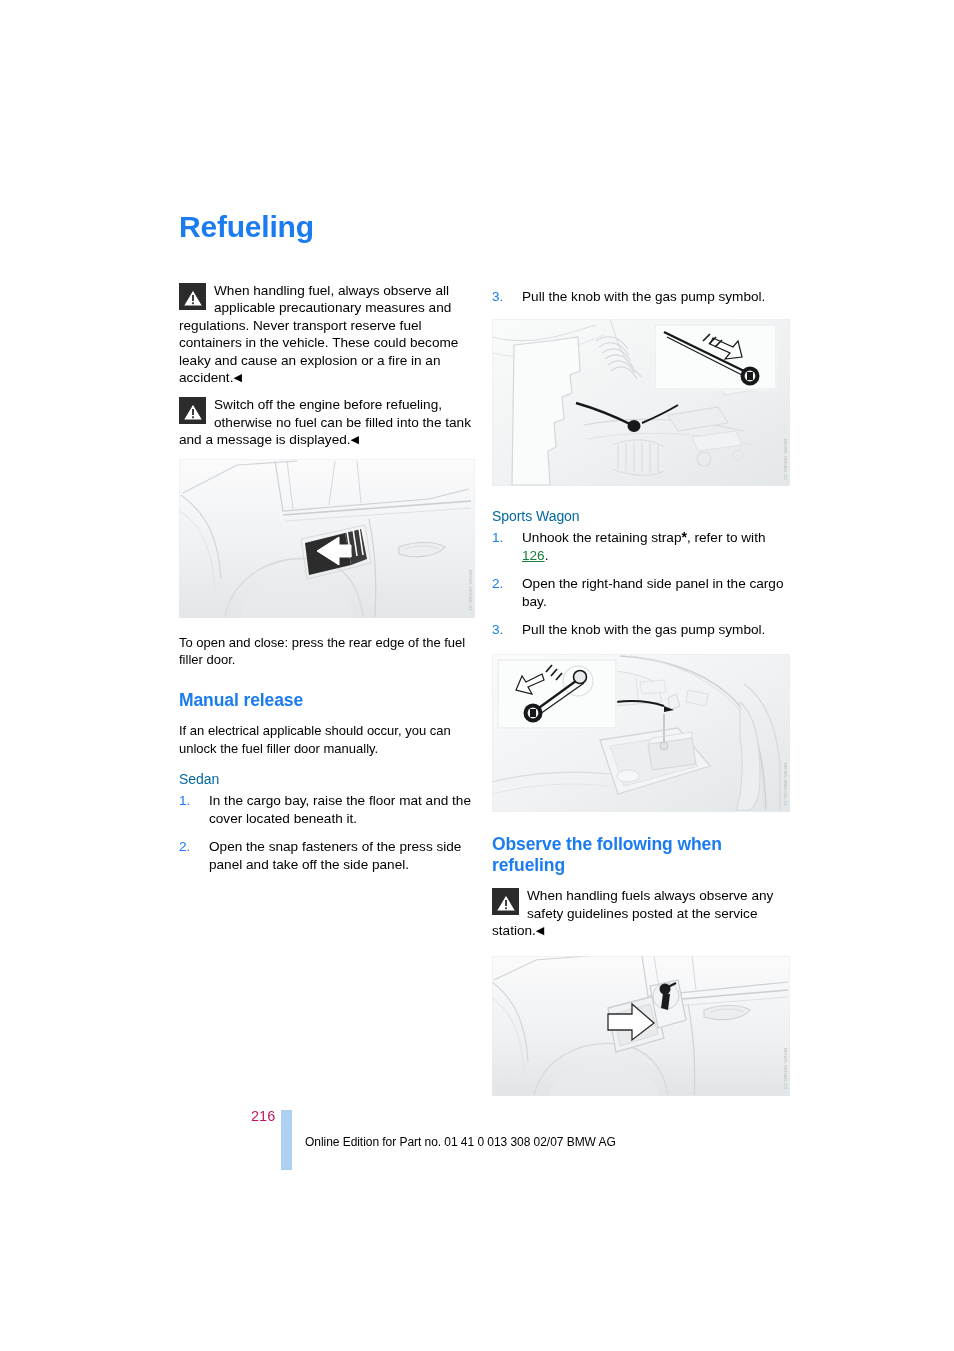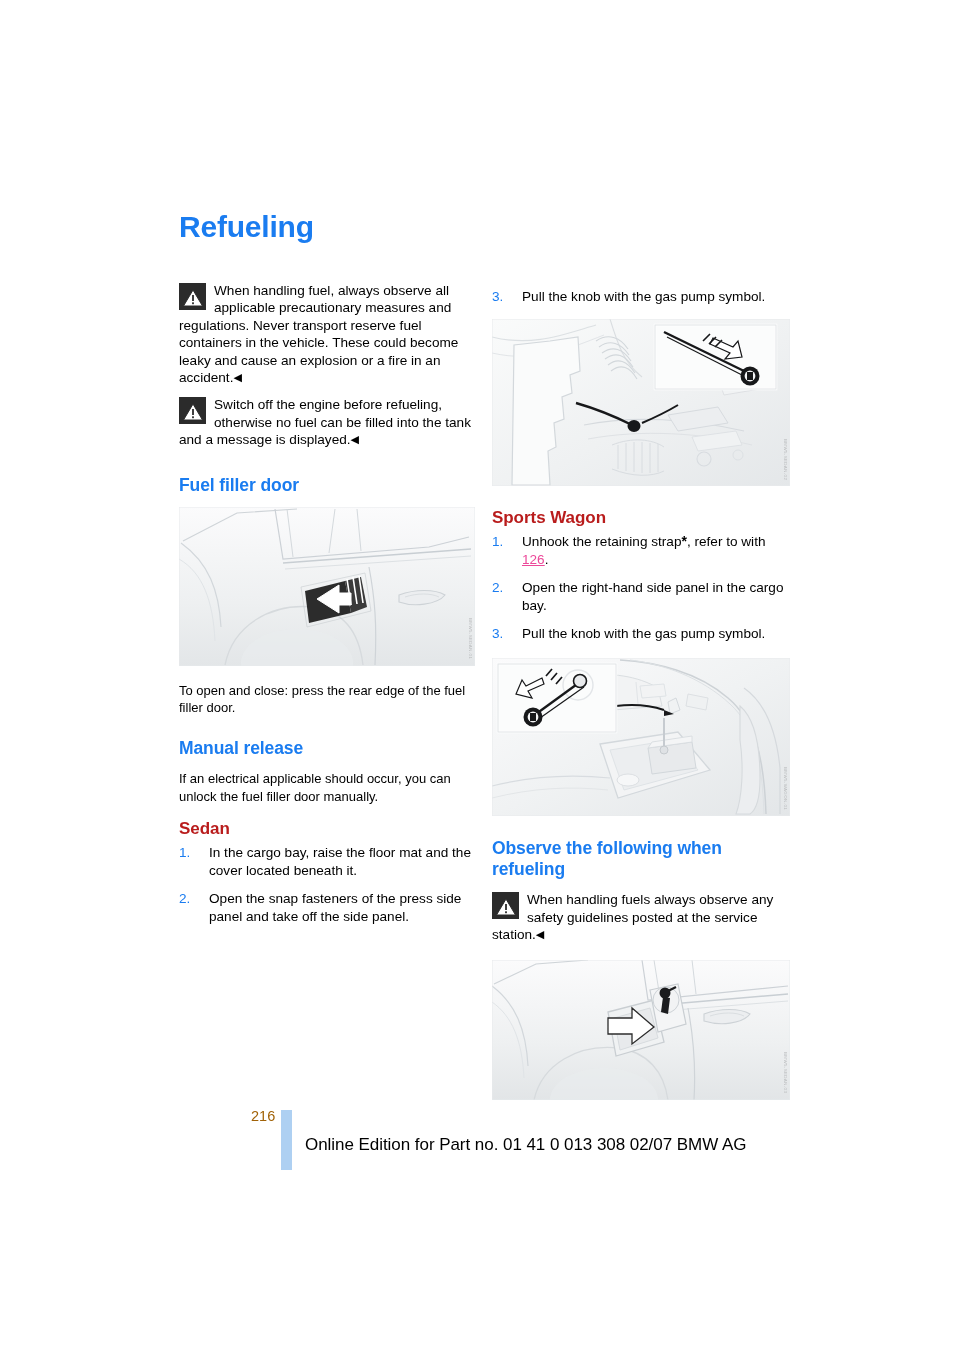--- a/index.html
+++ b/index.html
@@ -55,23 +55,23 @@
     line-height: 1;
   }
   .h2 {
     font-size: 17.5px;
     font-weight: bold;
     color: #1a7cf0;
     margin: 0 0 11px 0;
     letter-spacing: -0.1px;
   }
   .h3 {
-    font-size: 17px;
-    font-weight: bold;
-    color: #b91c1c;
+    font-size: 14px;
+    font-weight: normal;
+    color: #0369a1;
     margin: 0 0 5px 0;
     letter-spacing: -0.05px;
   }
 
   
   .p {
     font-size: 13px;
     line-height: 17.4px;
     margin: 0 0 14px 0;
     color: #000;
@@ -119,21 +119,21 @@
     margin-bottom: 11px;
   }
   ol.steps > li:last-child { margin-bottom: 0; }
   ol.steps > li .num {
     position: absolute;
     left: 0;
     top: 0;
     color: #1a7cf0;
     font-size: 13.6px;
   }
-  .xref { color: #ec4899; text-decoration: underline; }
+  .xref { color: #15803d; text-decoration: underline; }
   .asterisk { font-weight: bold; font-size: 14px; }
 
   
   .fig {
     position: relative;
     background: #f2f3f4;
     border: 0;
     overflow: hidden;
     margin: 0 0 14px 0;
   }
@@ -149,37 +149,37 @@
     white-space: nowrap;
   }
   .fig svg { display: block; }
 
   
   .footer-pageno {
     position: absolute;
     left: 251px;
     top: 1108px;
     font-size: 14.5px;
-    color: #a16207;
+    color: #be185d;
     font-weight: normal;
     text-align: right;
   }
   .footer-bar {
     position: absolute;
     left: 281px;
     top: 1110px;
     width: 11px;
     height: 60px;
     background: #aed0f2;
   }
   .footer-edition {
     position: absolute;
     left: 305px;
     top: 1135px;
-    font-size: 17px;
+    font-size: 12px;
     color: #000;
     letter-spacing: -0.05px;
   }
 </style>
 </head>
 <body>
 
 <div class="page">
 
   <div class="chapter-tab">
@@ -205,21 +205,20 @@
       <span class="warn-icon">
         <svg class="tri" width="21" height="18" viewBox="0 0 21 18">
           <polygon points="10.5,1 20,17 1,17" fill="#ffffff" stroke="#2b2b2b" stroke-width="1"></polygon>
           <rect x="9.6" y="6" width="1.8" height="6" fill="#2b2b2b"></rect>
           <rect x="9.6" y="13.3" width="1.8" height="1.9" fill="#2b2b2b"></rect>
         </svg>
       </span>
       <span>Switch off the engine before refueling, otherwise no fuel can be filled into the tank and a message is displayed.</span><span class="arrow-end">◀</span>
     </div>
 
-    <h2 class="h2" style="margin-top:26px;">Fuel filler door</h2>
 
     <div class="fig" style="width:296px;height:159px;margin-bottom:16px;">
       <svg width="296" height="159" viewBox="0 0 296 159">
         <defs>
           <linearGradient id="body1" x1="0" y1="0" x2="0" y2="1">
             <stop offset="0%" stop-color="#fbfbfc"></stop>
             <stop offset="60%" stop-color="#eef0f1"></stop>
             <stop offset="100%" stop-color="#e3e6e8"></stop>
           </linearGradient>
         </defs>

